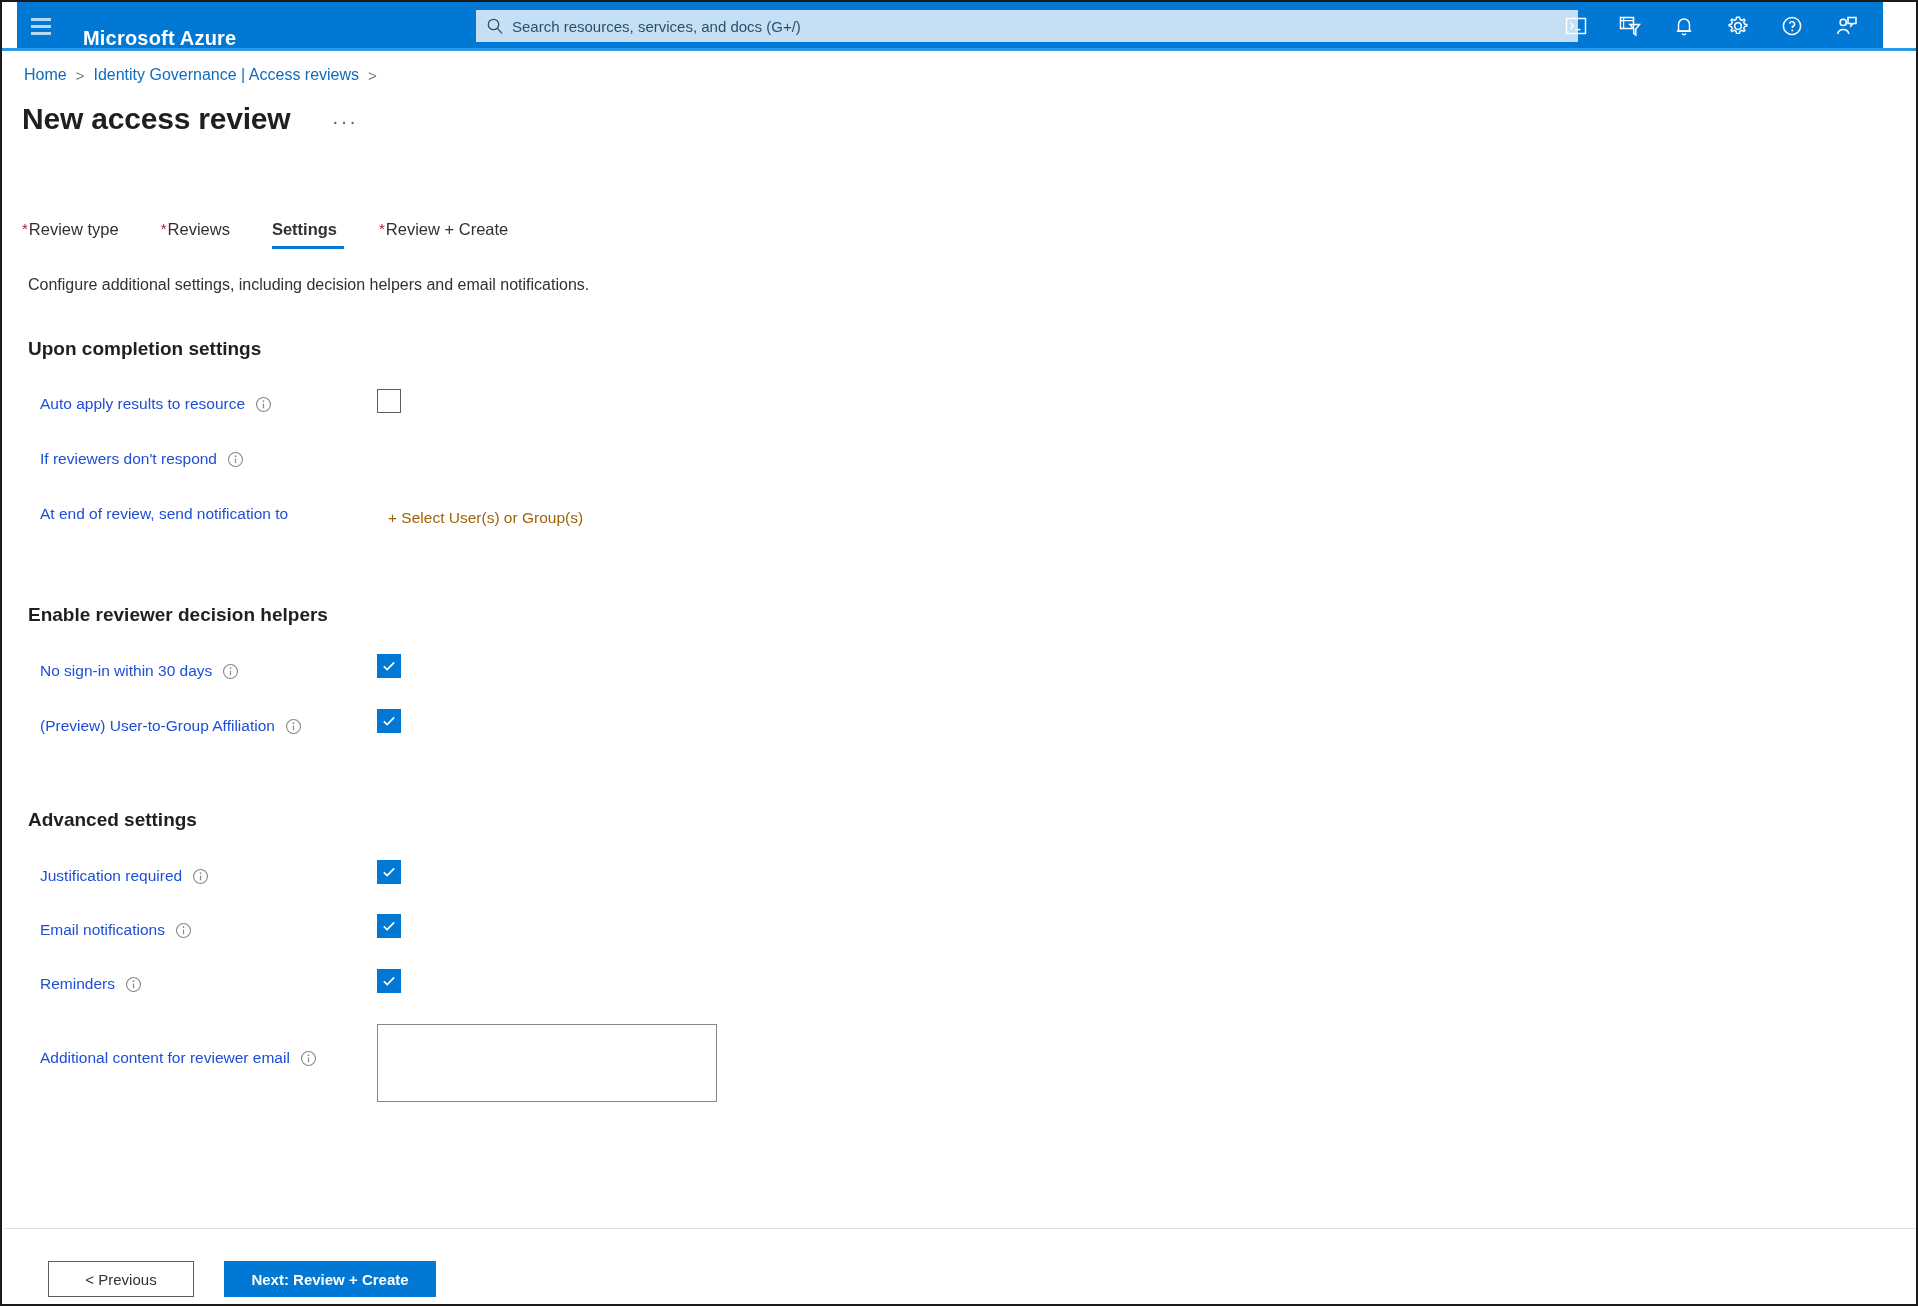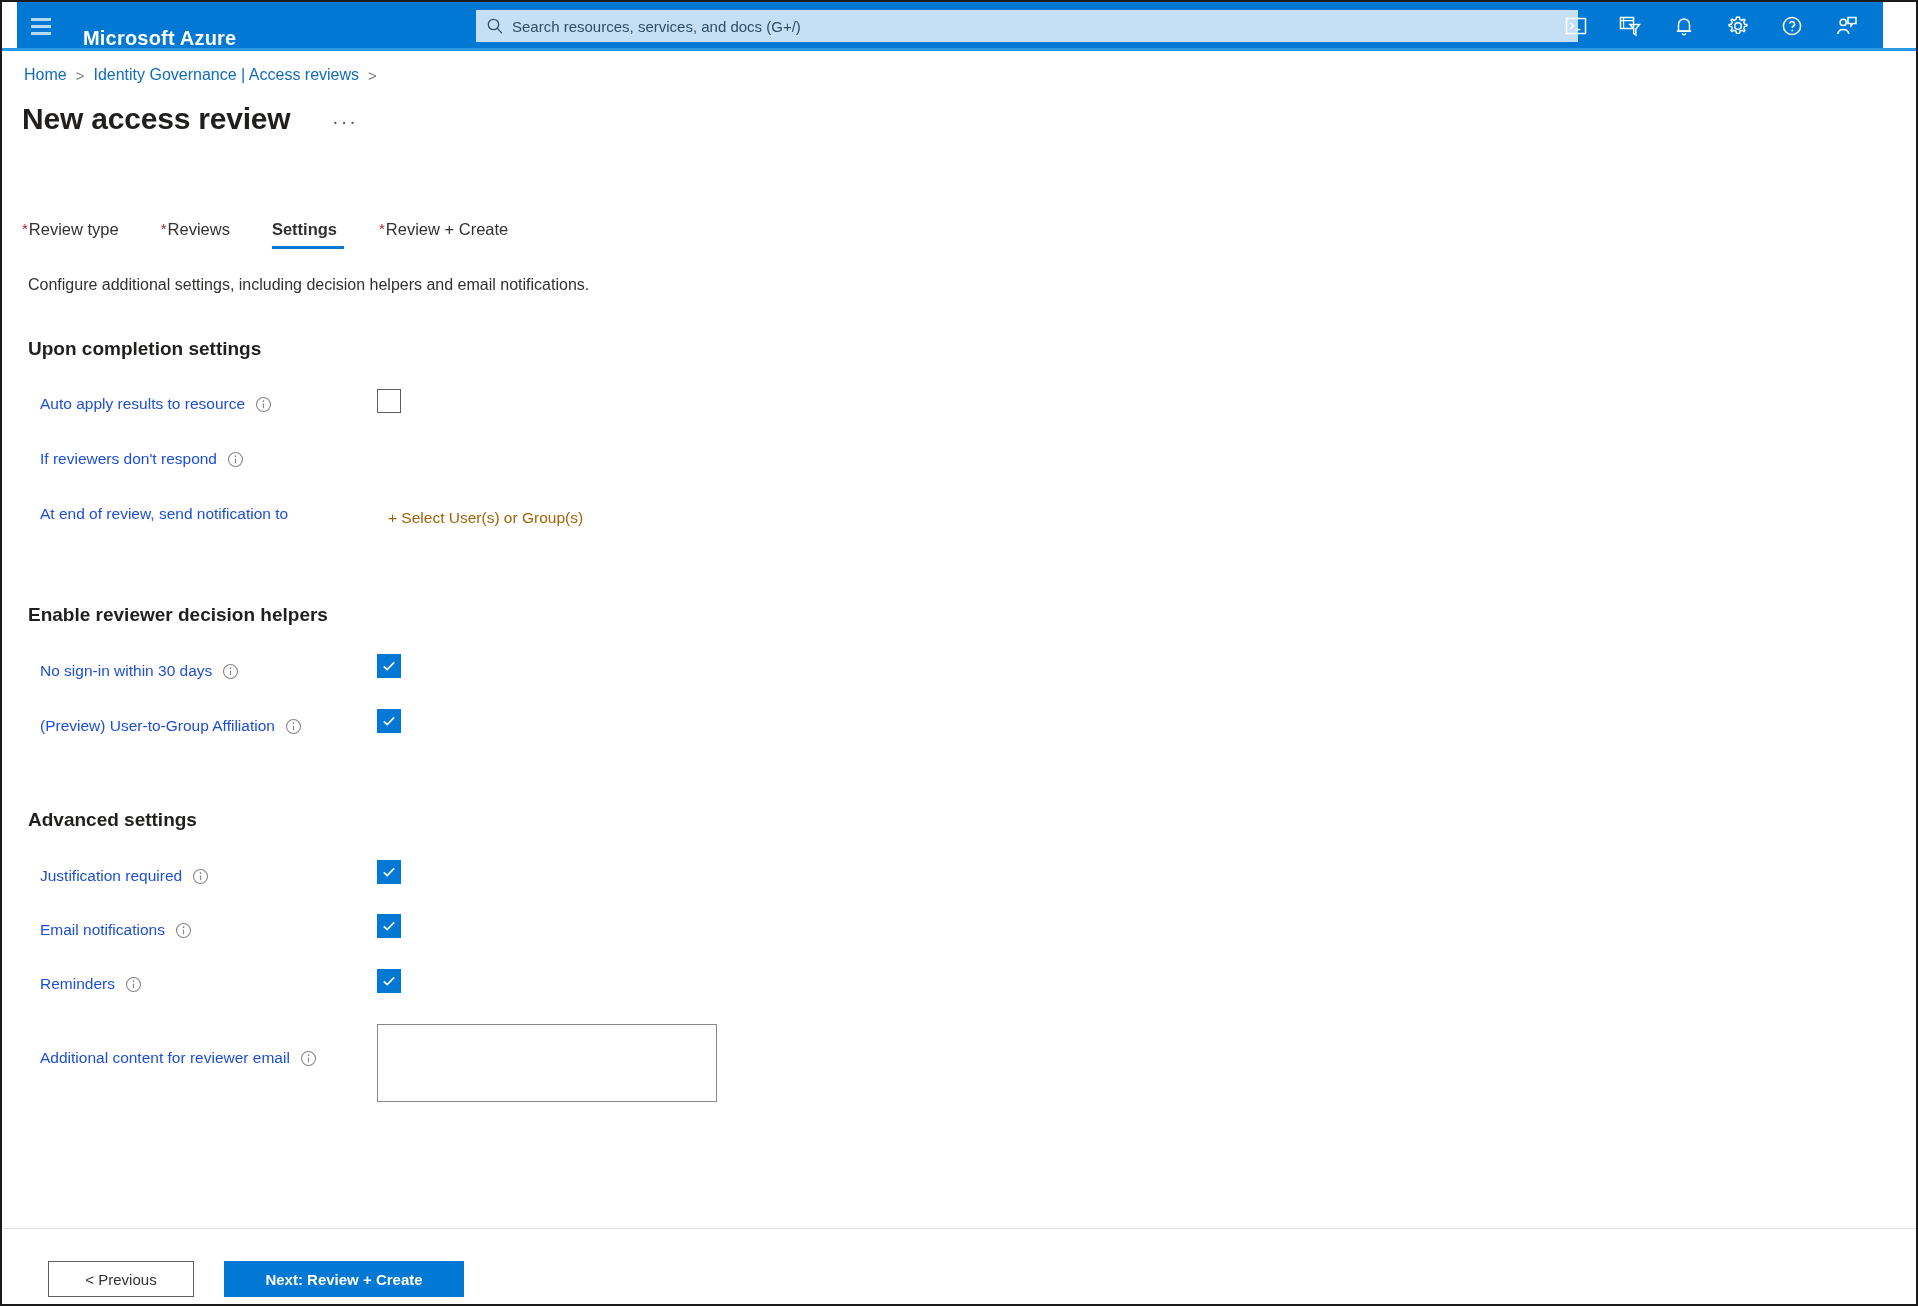--- a/index.html
+++ b/index.html
@@ -279,21 +279,21 @@
     font-size: 15px;
     display: flex;
     align-items: center;
     justify-content: center;
     cursor: pointer;
     font-family: "Liberation Sans", sans-serif;
   }
   .btn-next {
     position: absolute;
     left: 222px; top: 1259px;
-    width: 240px; height: 36px;
+    width: 212px; height: 36px;
     box-sizing: border-box;
     border: none;
     background: #0078d4;
     color: #ffffff;
     font-size: 15px;
     font-weight: 700;
     display: flex;
     align-items: center;
     justify-content: center;
     cursor: pointer;

